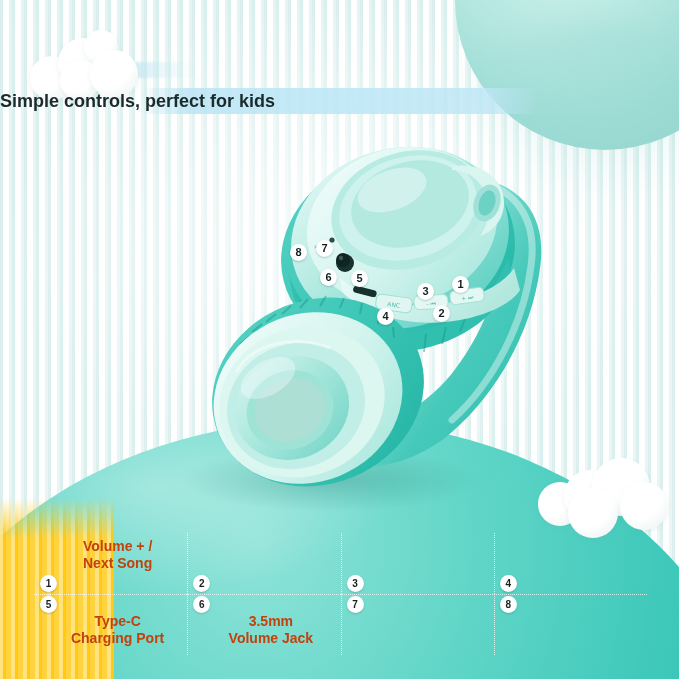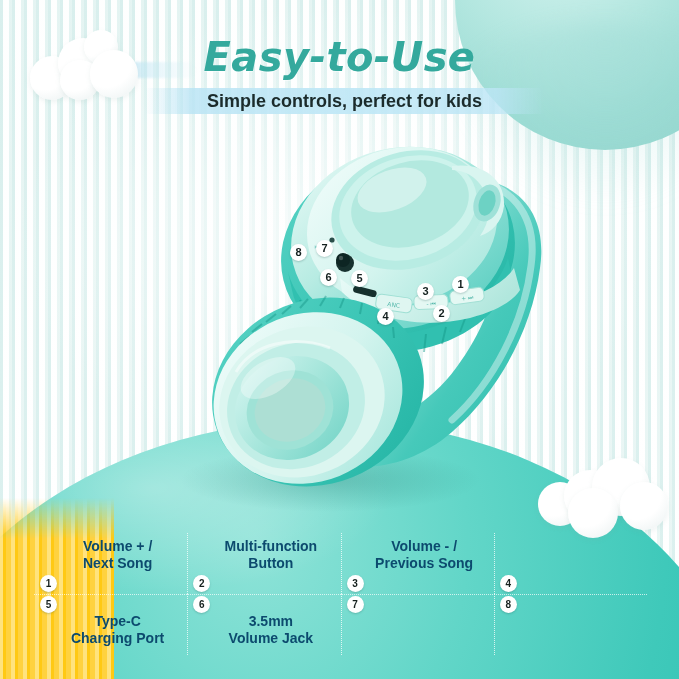--- a/index.html
+++ b/index.html
@@ -104,23 +104,22 @@
     font-style: italic;
     font-size: 40px;
     letter-spacing: 0.4px;
     color: #34a99d;
     text-shadow: 0 1px 0 rgba(255,255,255,0.55);
     z-index: 6;
   }
   .subtitle-wrap {
     position: absolute;
     left: 0; right: 0; top: 86px;
-    text-align: center;
+    text-align: left;
     z-index: 6;
-    margin-left: 10px;
   }
   .subtitle-band {
     position: absolute;
     left: 50%; top: 2px;
     transform: translateX(-50%);
     width: 400px; height: 26px;
     background: linear-gradient(90deg, rgba(190,230,245,0) 0%, rgba(186,228,244,0.85) 12%, rgba(190,231,246,0.9) 50%, rgba(188,229,245,0.8) 88%, rgba(190,230,245,0) 100%);
     border-radius: 3px;
     filter: blur(0.6px);
   }
@@ -185,21 +184,21 @@
   }
   .row-top .cell-num { left: 6px; bottom: 2px; }
   .row-bot .cell-num { left: 6px; top: 2px; }
   .cell-label {
     position: absolute;
     left: 18px; right: 4px;
     font-family: "Liberation Sans", sans-serif;
     font-weight: 700;
     font-size: 14px;
     line-height: 17px;
-    color: #0c4a6e;
+    color: #c2410c;
     text-align: center;
     white-space: pre-line;
   }
   .row-top .cell-label { top: 5px; }
   .row-bot .cell-label { bottom: 8px; }
 </style>
 </head>
 <body>
 
 <div id="stage">
@@ -224,21 +223,20 @@
   <div class="yellow-stripes"></div>
 
   <div class="cloud" style="left:538px; top:458px; width:140px; height:82px;">
     <div class="puff" style="left:0px;   top:24px; width:44px; height:44px;"></div>
     <div class="puff" style="left:26px;  top:12px; width:52px; height:52px;"></div>
     <div class="puff" style="left:54px;  top:0px;  width:58px; height:58px;"></div>
     <div class="puff" style="left:30px;  top:30px; width:50px; height:50px;"></div>
     <div class="puff" style="left:82px;  top:24px; width:48px; height:48px;"></div>
   </div>
 
-  <div class="title">Easy-to-Use</div>
   <div class="subtitle-wrap">
     <div class="subtitle-band"></div>
     <div class="subtitle">Simple controls, perfect for kids</div>
   </div>
 
   <svg id="headphones" viewBox="0 0 679 679">
     <defs>
       <linearGradient id="gHeadband" x1="0" y1="0" x2="1" y2="1">
         <stop offset="0%" stop-color="#d4f4ef"></stop>
         <stop offset="30%" stop-color="#8fe0d6"></stop>
@@ -399,28 +397,24 @@
     <div class="sep-h"></div>
 
     <div class="cell row-top nosep">
 
       <div class="cell-label">Volume + /
 Next Song</div>
       <div class="cell-num">1</div>
     </div>
     <div class="cell row-top">
       <div class="sep-v"></div>
-      <div class="cell-label">Multi-function
-Button</div>
       <div class="cell-num">2</div>
     </div>
     <div class="cell row-top">
       <div class="sep-v"></div>
-      <div class="cell-label">Volume - /
-Previous Song</div>
       <div class="cell-num">3</div>
     </div>
     <div class="cell row-top">
       <div class="sep-v"></div>
       <div class="cell-num">4</div>
     </div>
 
     <div class="cell row-bot nosep">
 
       <div class="cell-num">5</div>

